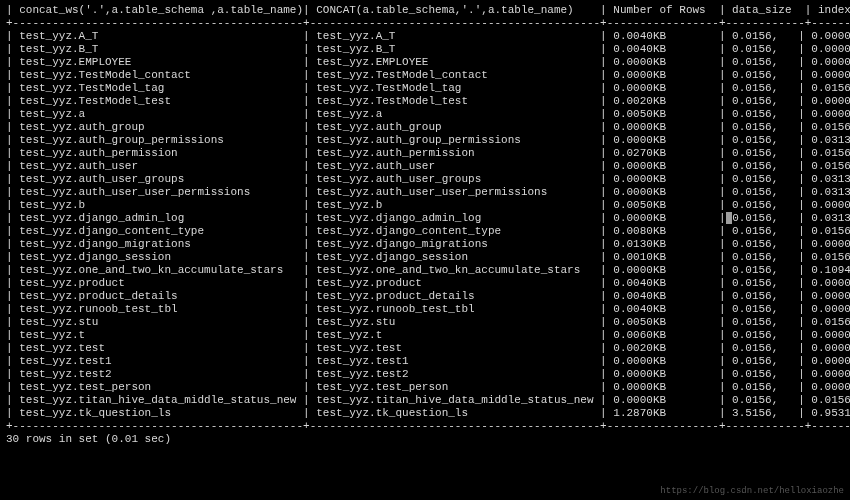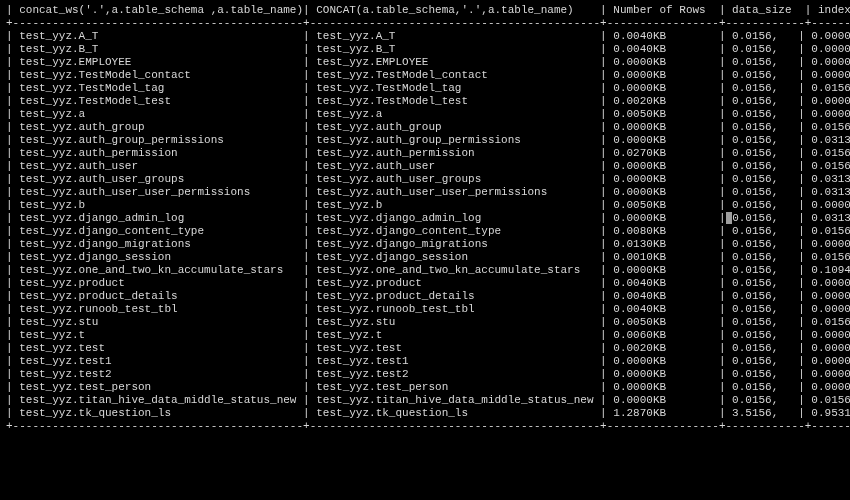--- a/index.html
+++ b/index.html
@@ -40,13 +40,15 @@
       <div class="row">| test_yyz.stu                               | test_yyz.stu                               | 0.0050KB        | 0.0156,   | 0.0156M     | 0.0313M   |</div>
       <div class="row">| test_yyz.t                                 | test_yyz.t                                 | 0.0060KB        | 0.0156,   | 0.0000M     | 0.0156M   |</div>
       <div class="row">| test_yyz.test                              | test_yyz.test                              | 0.0020KB        | 0.0156,   | 0.0000M     | 0.0156M   |</div>
       <div class="row">| test_yyz.test1                             | test_yyz.test1                             | 0.0000KB        | 0.0156,   | 0.0000M     | 0.0156M   |</div>
       <div class="row">| test_yyz.test2                             | test_yyz.test2                             | 0.0000KB        | 0.0156,   | 0.0000M     | 0.0156M   |</div>
       <div class="row">| test_yyz.test_person                       | test_yyz.test_person                       | 0.0000KB        | 0.0156,   | 0.0000M     | 0.0156M   |</div>
       <div class="row">| test_yyz.titan_hive_data_middle_status_new | test_yyz.titan_hive_data_middle_status_new | 0.0000KB        | 0.0156,   | 0.0156M     | 0.0313M   |</div>
       <div class="row">| test_yyz.tk_question_ls                    | test_yyz.tk_question_ls                    | 1.2870KB        | 3.5156,   | 0.9531M     | 4.4688M   |</div>
     </div>
 <div id="sep-row2" class="sep">+--------------------------------------------+--------------------------------------------+-----------------+------------+-------------+-----------+</div>
+<div class="row">30 rows in set (0.01 sec)</div>
+<div class="watermark">https://blog.csdn.net/helloxiaozhe</div>
 </div>
 
 </body></html>

